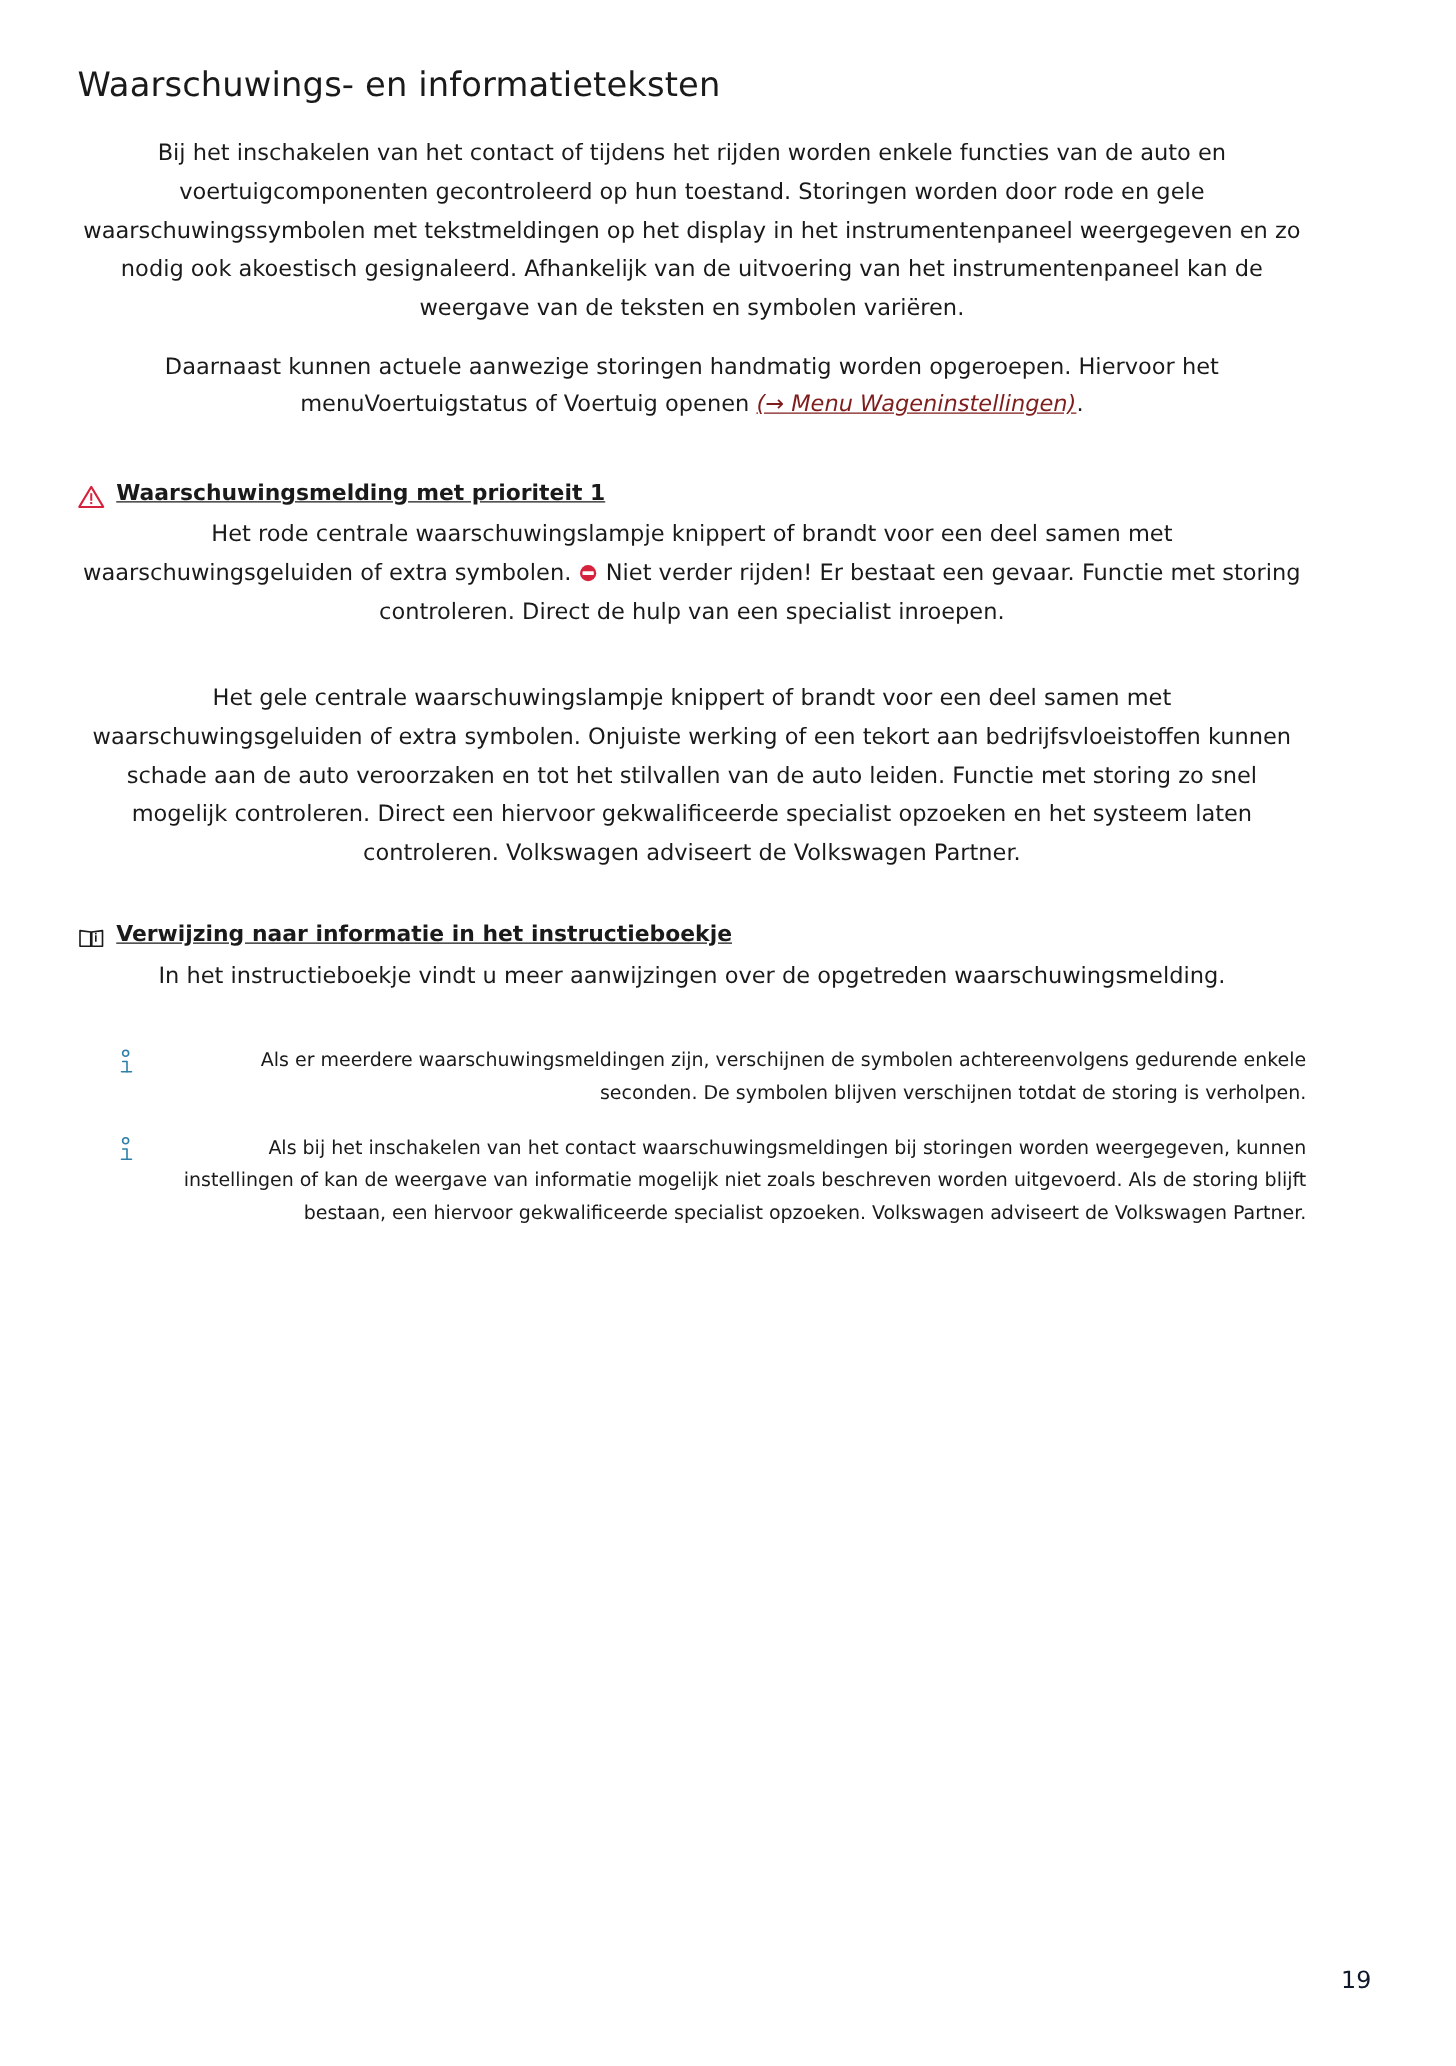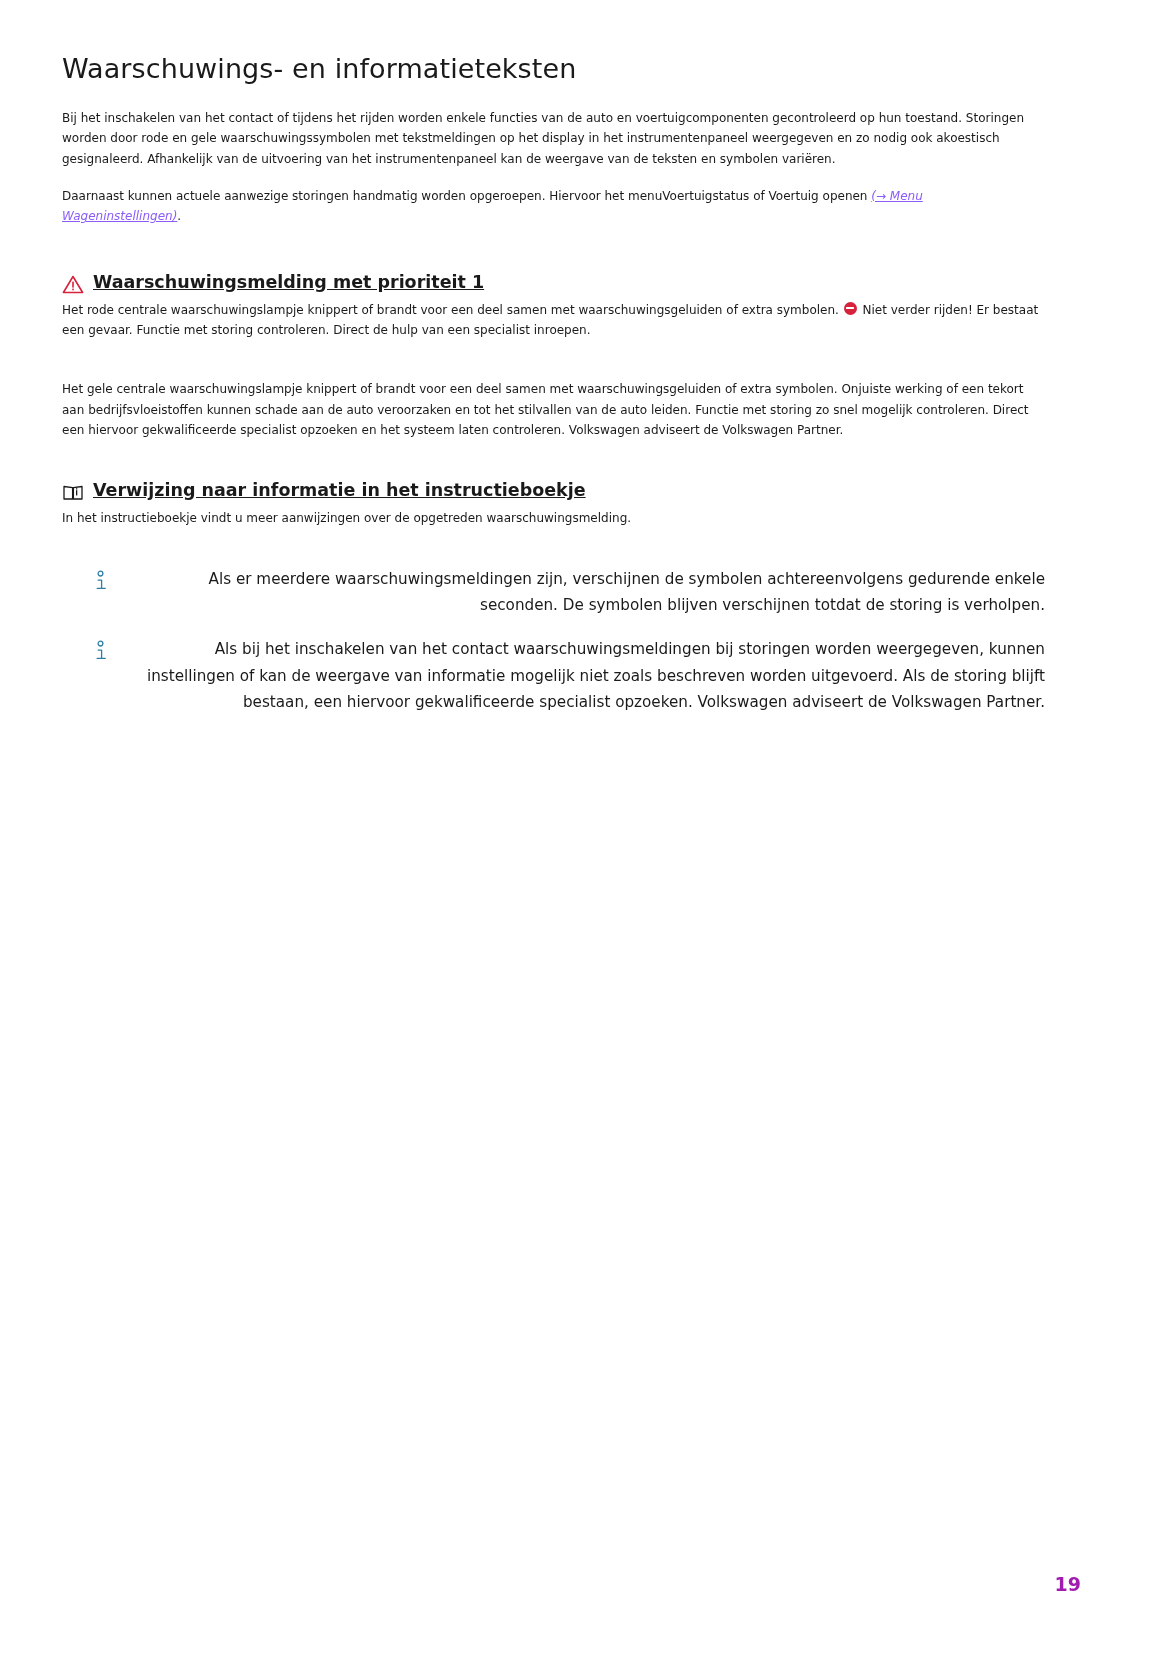--- a/index.html
+++ b/index.html
@@ -25,25 +25,25 @@
   }
   h1.doc-title {
     font-size: 27px;
     font-weight: 400;
     color: #1a1a1a;
     margin: 0 0 22px 0;
     letter-spacing: 0.1px;
     line-height: 1.25;
   }
   p.para {
-    font-size: 12px;
+    font-size: 18px;
     line-height: 1.72;
     margin: 0 0 16px 0;
     color: #1a1a1a;
-    text-align: left;
+    text-align: center;
   }
   .section {
     margin-top: 38px;
   }
   .section.first {
     margin-top: 44px;
   }
   h2.sec-title {
     font-size: 17.5px;
     font-weight: 700;
@@ -89,21 +89,21 @@
     left: 2.2px;
     top: 5.2px;
     width: 8.6px;
     height: 2.4px;
     background: #ffffff;
     border-radius: 0.5px;
   }
   .xref {
     font-style: italic;
     text-decoration: underline;
-    color: #8b5cf6;
+    color: #7f1d1d;
     margin-top: 13px;
   }
   .notes {
     margin-top: 28px;
   }
   .note-item {
     display: flex;
     gap: 18px;
     margin-bottom: 18px;
     align-items: flex-start;
@@ -117,25 +117,25 @@
   .note-icon svg { display: block; }
   .note-text {
     font-size: 15.2px;
     line-height: 1.72;
     margin: 0;
     flex: 1;
   }
   .note-pad-left { padding-left: 32px; }
   .page-number {
     position: absolute;
-    right: 84px;
+    right: 68px;
     bottom: 58px;
     font-size: 19px;
-    font-weight: 700;
-    color: #a21caf;
+    font-weight: 400;
+    color: #0f172a;
   }
 </style>
 </head>
 <body>
 
 <div class="page">
 
   <h1 class="doc-title">Waarschuwings- en informatieteksten</h1>
 
   <p class="para">Bij het inschakelen van het contact of tijdens het rijden worden enkele functies van de auto en voertuigcomponenten gecontroleerd op hun toestand. Storingen worden door rode en gele waarschuwingssymbolen met tekstmeldingen op het display in het instrumentenpaneel weergegeven en zo nodig ook akoestisch gesignaleerd. Afhankelijk van de uitvoering van het instrumentenpaneel kan de weergave van de teksten en symbolen variëren.</p>

